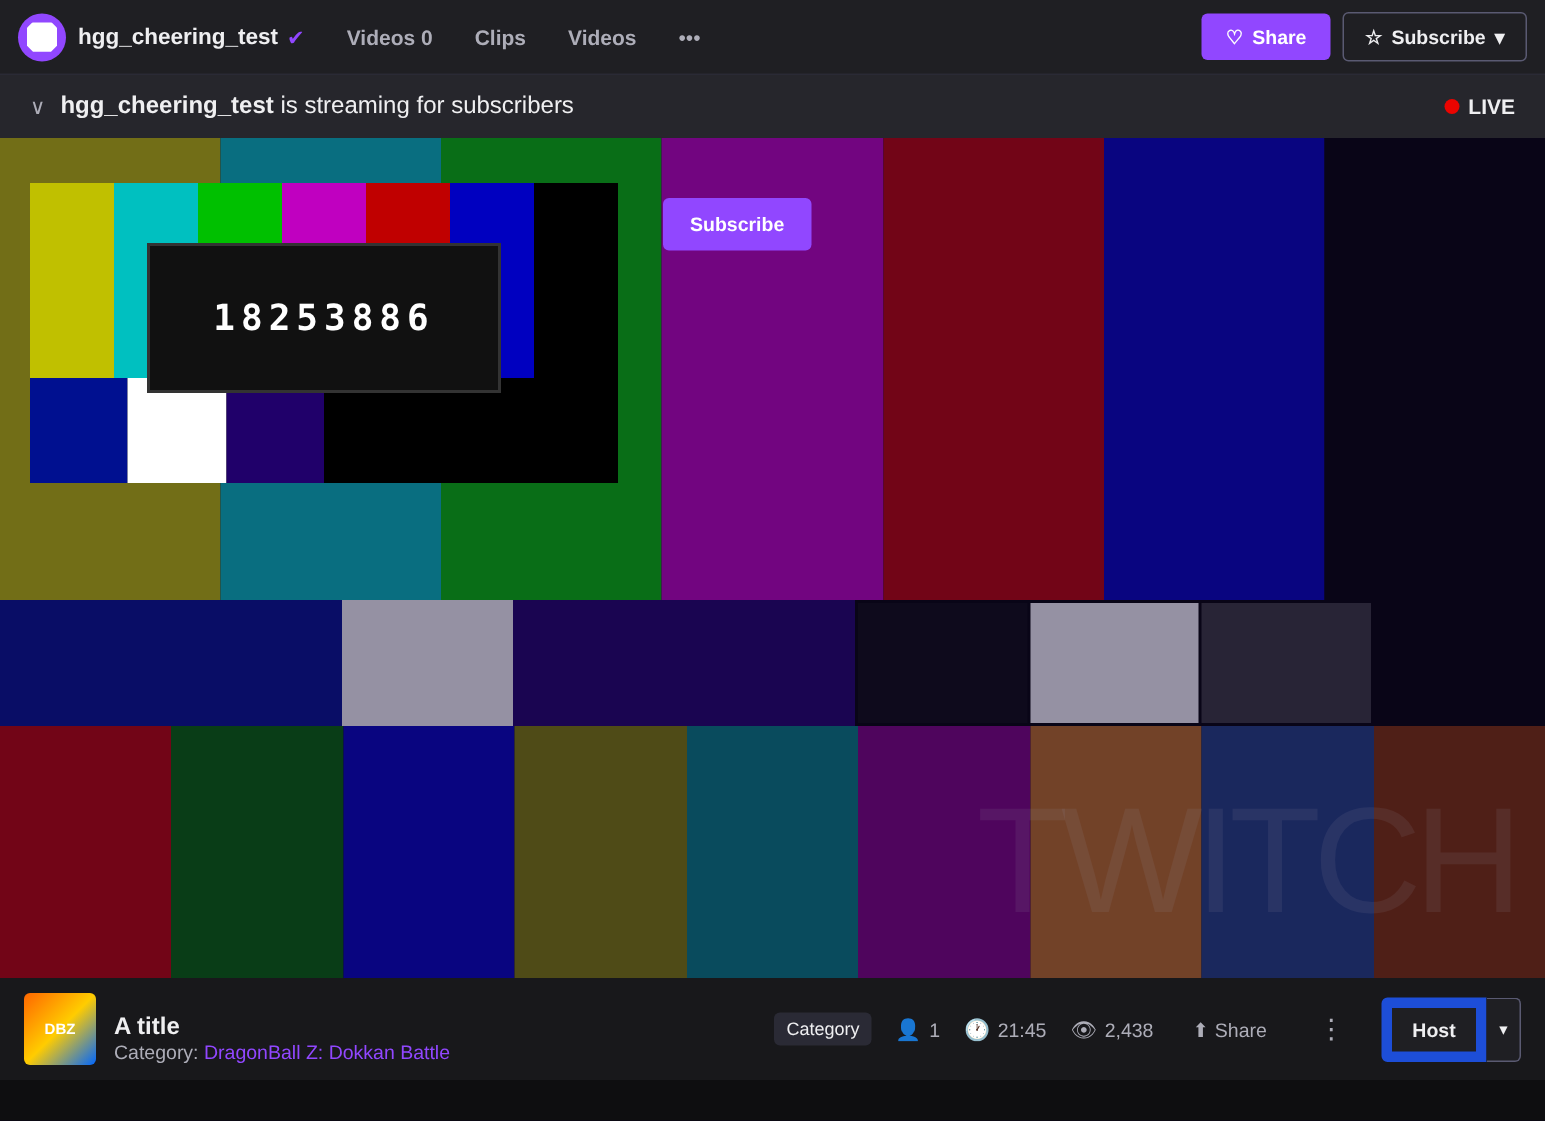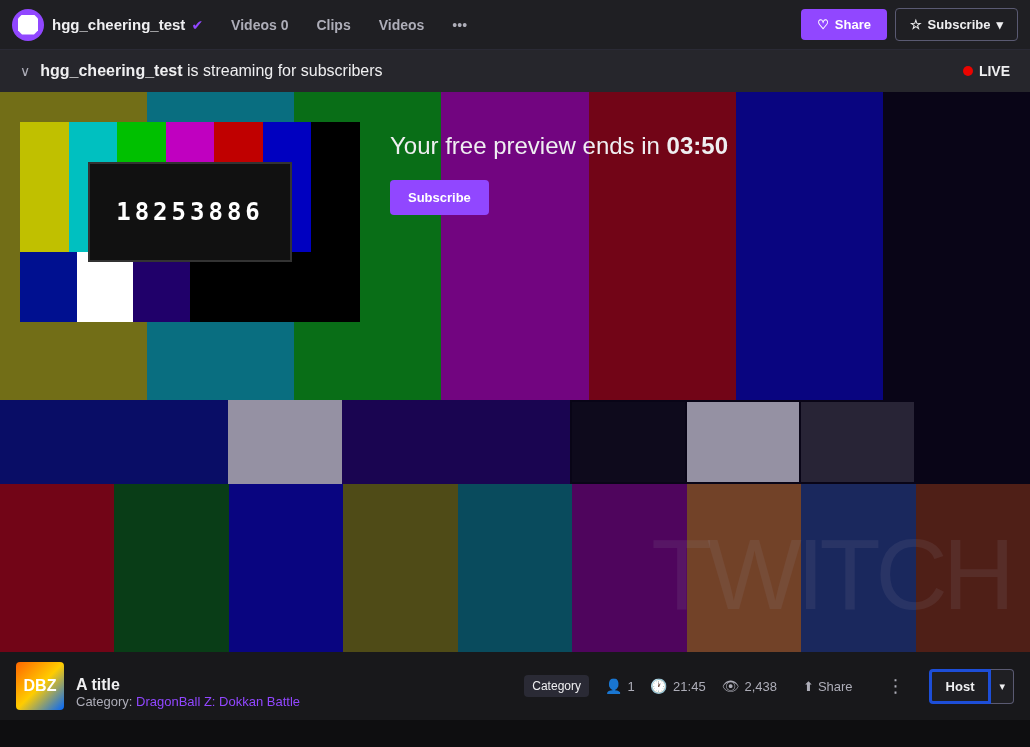--- a/index.html
+++ b/index.html
@@ -161,21 +161,21 @@
       right: 0;
       bottom: 0;
       display: flex;
       align-items: flex-start;
       padding: 20px;
       gap: 30px;
     }
 
     
     .preview-thumbnail {
-      width: 340px;
+      width: 392px;
       height: 200px;
       flex-shrink: 0;
       position: relative;
       overflow: hidden;
     }
 
     .digital-display {
       position: absolute;
       top: 20%;
       left: 20%;
@@ -243,21 +243,21 @@
       flex-shrink: 0;
     }
     .game-thumb-inner {
       width: 100%;
       height: 100%;
       background: linear-gradient(135deg, #ff6600, #ffcc00, #0066ff);
       display: flex;
       align-items: center;
       justify-content: center;
       color: white;
-      font-size: 16px;
+      font-size: 10px;
       font-weight: bold;
       text-align: right;
     }
     .stream-info {
       flex: 1;
       margin-top: 12px;
     }
     .stream-title {
       font-size: 16px;
       font-weight: 600;
@@ -307,21 +307,21 @@
     .btn-more {
       background: none;
       border: none;
       color: #adadb8;
       font-size: 18px;
       cursor: pointer;
       padding: 6px 8px;
     }
     .btn-host {
       background: #1f1f23;
-      border: 3px solid #1d4ed8;
+      border: 7px solid #1d4ed8;
       color: #efeff1;
       font-size: 13px;
       font-weight: 700;
       padding: 7px 14px;
       border-radius: 4px 0 0 4px;
       cursor: pointer;
     }
     .btn-host-caret {
       background: #1f1f23;
       border: 1px solid #5a5a72;
@@ -453,23 +453,20 @@
             <div style="flex:3;background:#000;"></div>
           </div>
 
           <div class="digital-display">
             <span>18253886</span>
           </div>
         </div>
       </div>
 
       <div class="sub-info-panel">
-        <div class="preview-timer">
-          <span>Your free preview ends in </span><strong>03:50</strong>
-        </div>
         <button class="btn-subscribe-big">Subscribe</button>
       </div>
     </div>
 
   </div>
 </div>
 
 <div class="bottom-bar">
   <div class="game-thumb">
     <div class="game-thumb-inner">DBZ</div>

